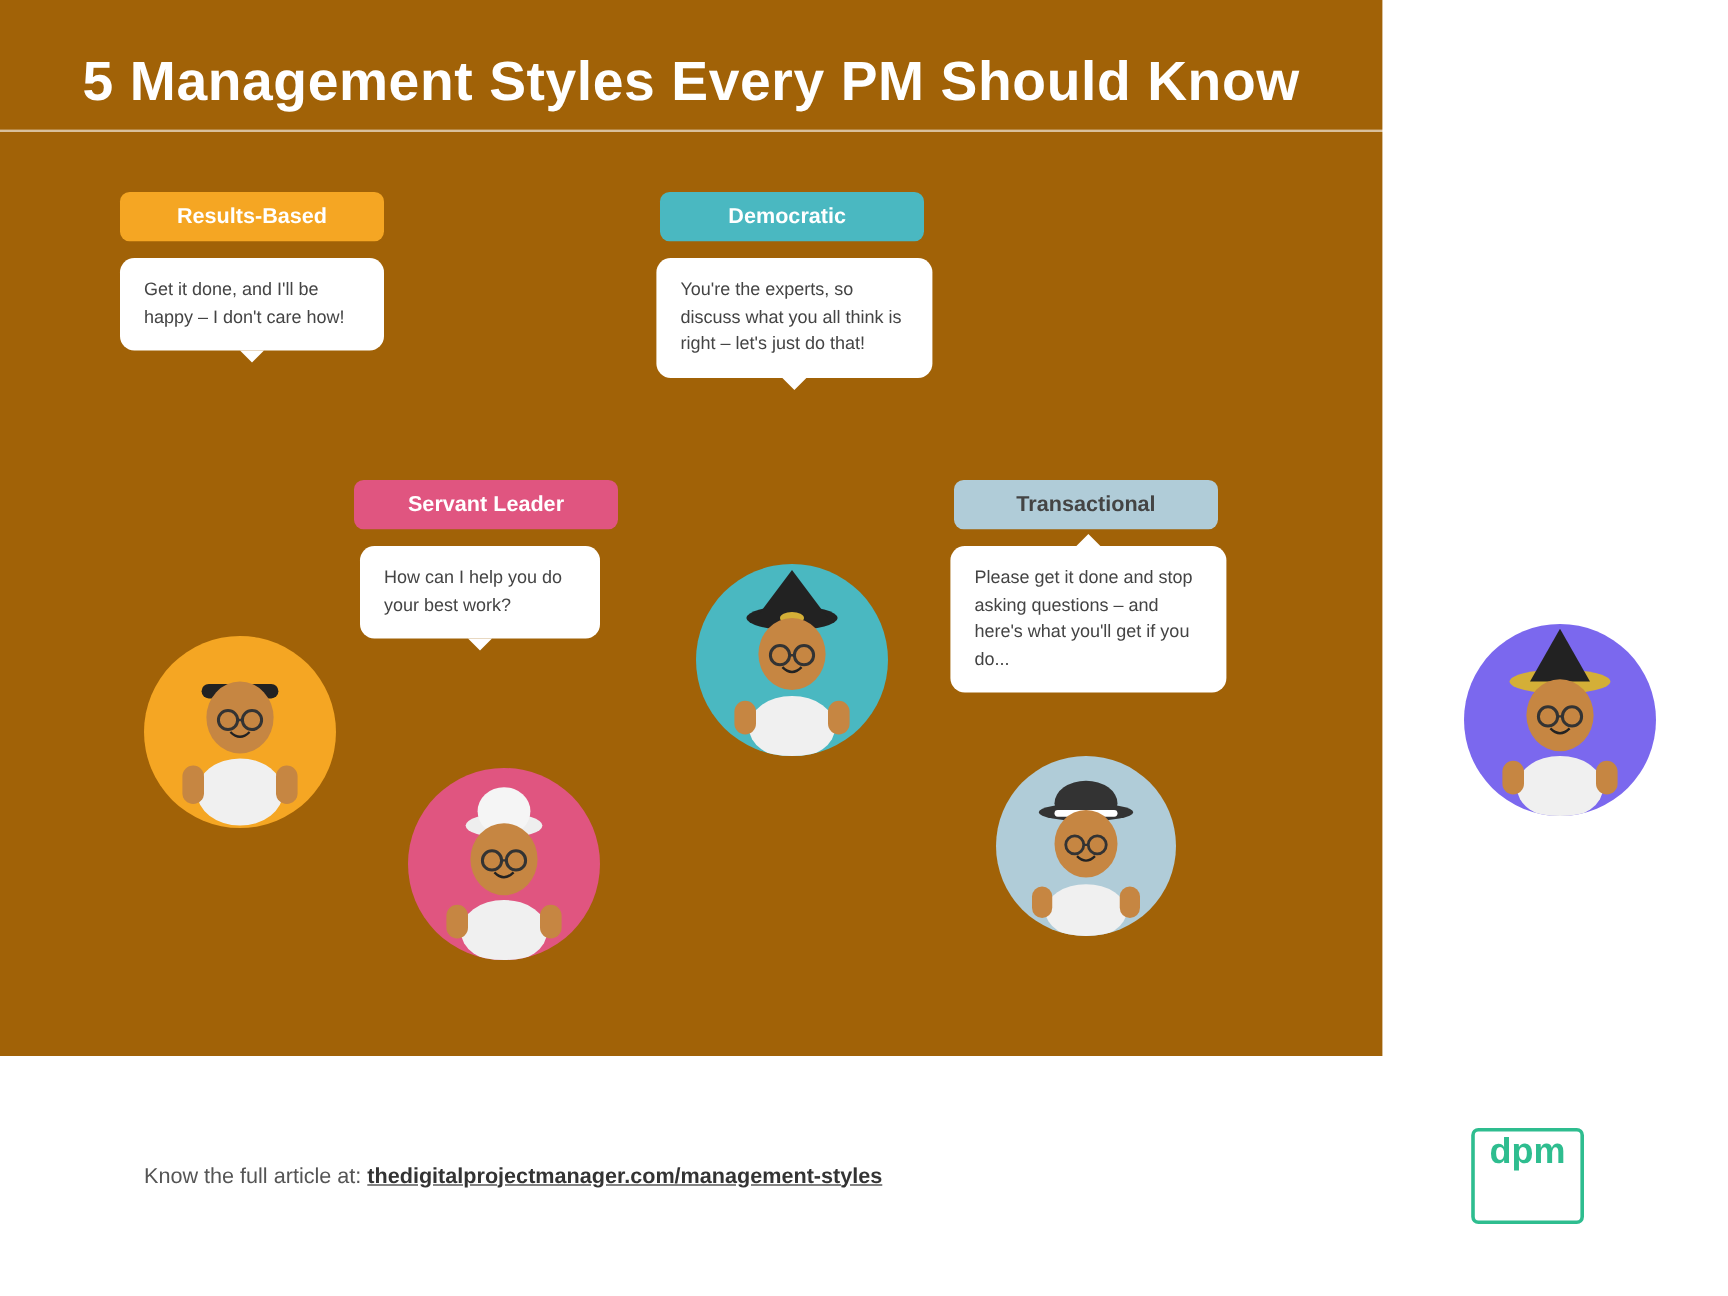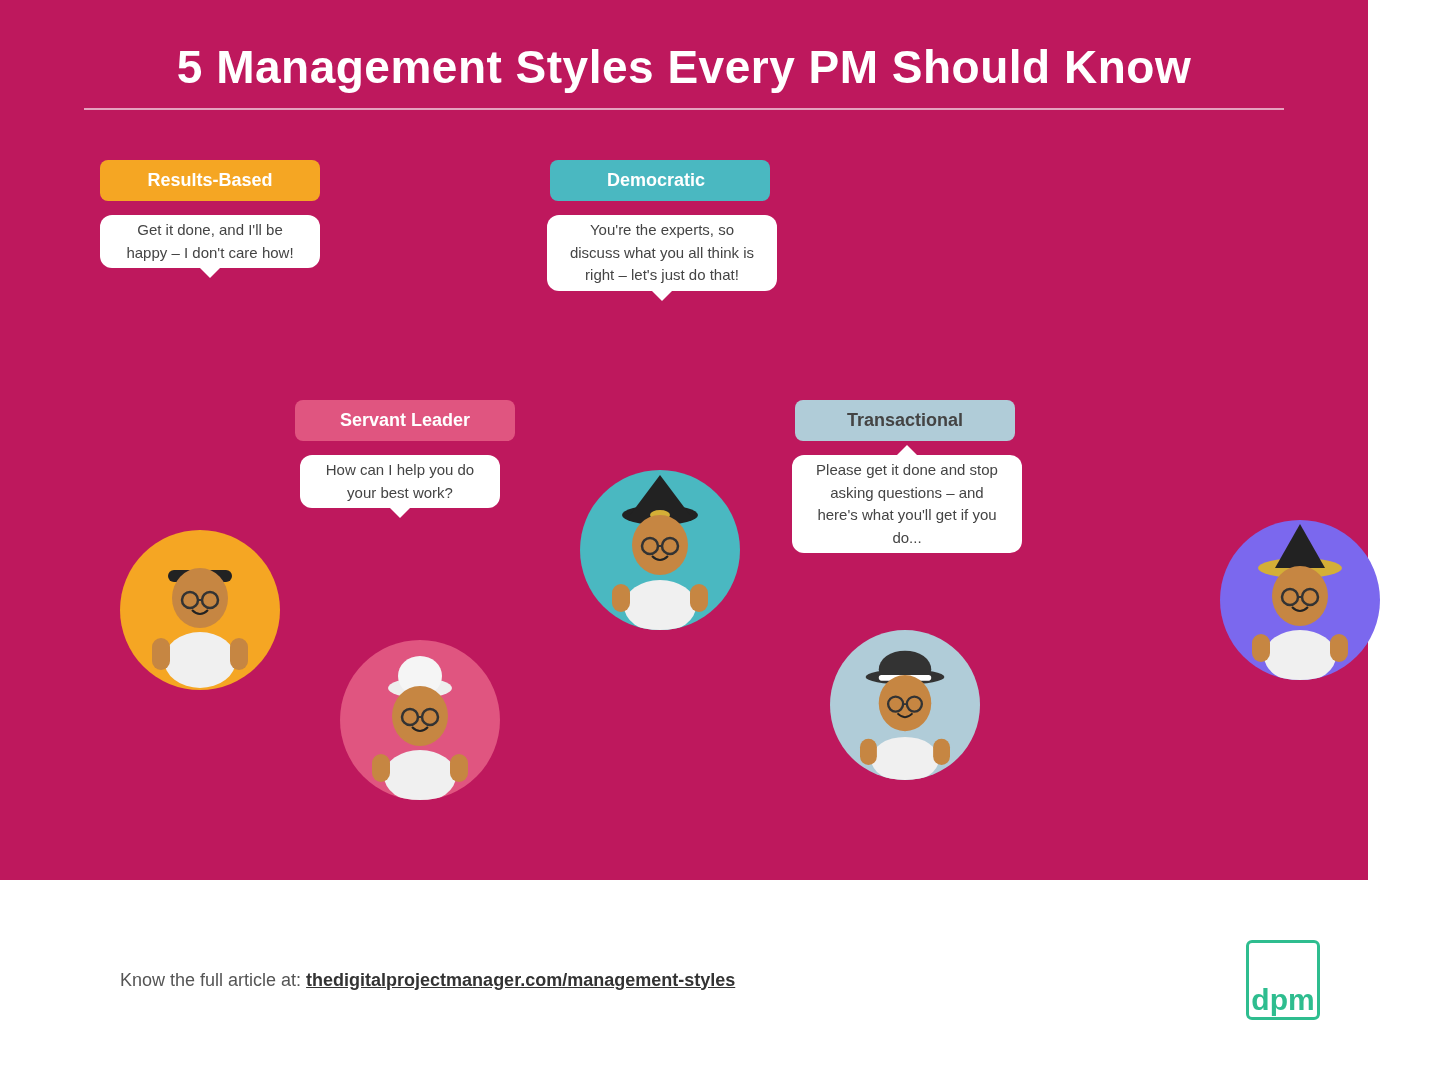--- a/index.html
+++ b/index.html
@@ -5,23 +5,23 @@
     * { margin: 0; padding: 0; box-sizing: border-box; }
     body {
       width: 1440px;
       height: 1080px;
       font-family: 'Arial', sans-serif;
       background: #fff;
       overflow: hidden;
     }
 
     .main-bg {
-      width: 1368px;
+      width: 1152px;
       height: 880px;
-      background: #be185d;
+      background: #a16207;
       position: relative;
     }
 
     .title-section {
       text-align: center;
       padding: 40px 0 20px;
     }
 
     .title-text {
       font-size: 46px;
@@ -42,26 +42,26 @@
       width: 1440px;
       height: 720px;
       margin-top: 10px;
       margin-left: 40px;
     }
 
     
     .speech-bubble {
       background: #fff;
       border-radius: 12px;
-      padding: 4px 20px;
+      padding: 16px 20px;
       position: absolute;
       font-size: 15px;
       color: #444;
       line-height: 1.5;
-      text-align: center;
+      text-align: left;
     }
     .speech-bubble::after {
       content: '';
       position: absolute;
       border: 10px solid transparent;
     }
 
     
     .bubble-down::after {
       border-top-color: #fff;
@@ -228,26 +228,26 @@
       color: #555;
     }
 
     .footer-text strong {
       font-weight: 900;
       color: #333;
       text-decoration: underline;
     }
 
     .dpm-logo {
-      width: 74px;
+      width: 94px;
       height: 80px;
       border: 3px solid #2ebd8f;
       border-radius: 6px;
       display: flex;
-      align-items: flex-end;
+      align-items: flex-start;
       justify-content: center;
     }
 
     .dpm-text {
       font-size: 30px;
       font-weight: 900;
       color: #2ebd8f;
     }
   </style>
 </head>

